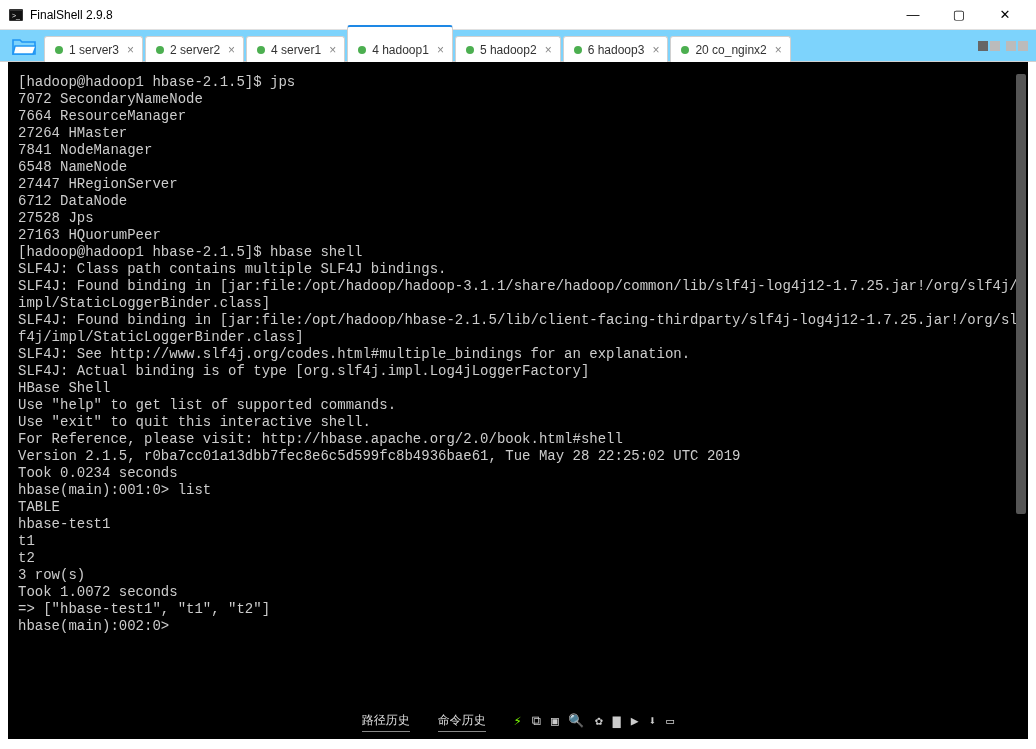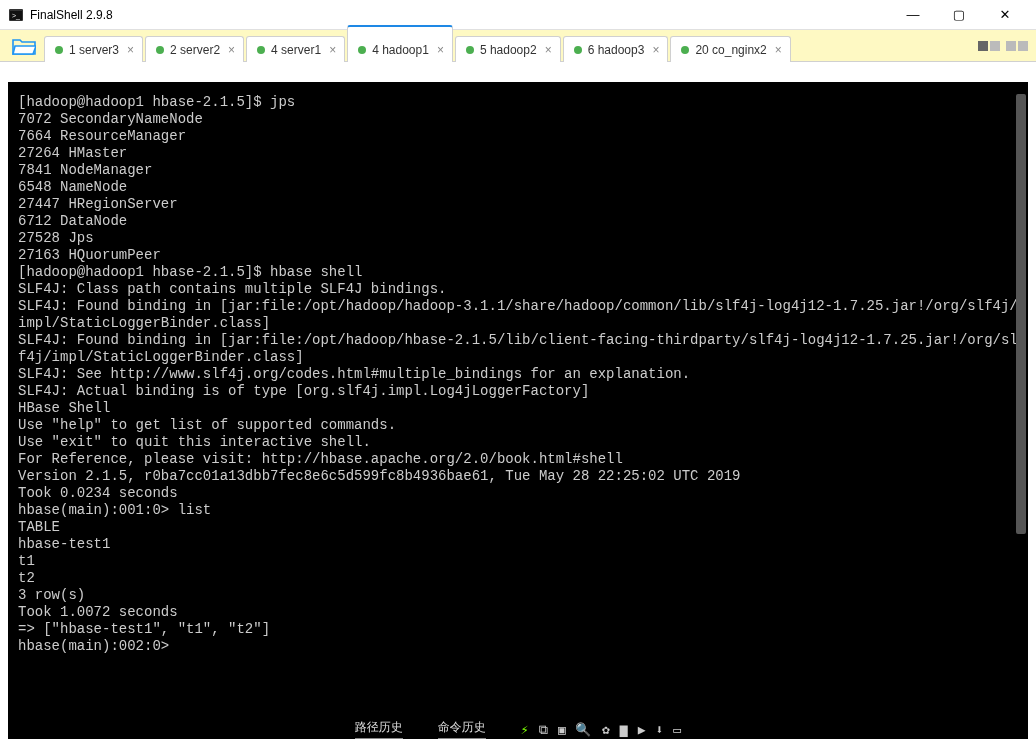--- a/index.html
+++ b/index.html
@@ -3,36 +3,36 @@
 <meta charset="utf-8">
 <style>
 * { margin: 0; padding: 0; box-sizing: border-box; }
 body { font-family: "Segoe UI", Tahoma, sans-serif; font-size: 12px; background: #fff; width: 1036px; height: 749px; overflow: hidden; position: relative; }
 .titlebar { height: 30px; display: flex; align-items: center; padding: 0 8px; background: #fff; border-bottom: 1px solid #e0e0e0; }
 .titlebar .app-icon { width: 16px; height: 16px; margin-right: 6px; display: flex; align-items: center; justify-content: center; }
 .titlebar .app-icon svg { width: 14px; height: 12px; }
 .titlebar .title-text { font-size: 12px; flex: 1; color: #000; }
 .win-controls { display: flex; gap: 0; }
 .win-btn { width: 46px; height: 30px; display: flex; align-items: center; justify-content: center; font-size: 13px; color: #000; cursor: default; }
-.tabbar { height: 32px; background: #fef9c3; border-bottom: 1px solid #d0d0d0; display: flex; align-items: stretch; padding-left: 4px; position: relative; }
+.tabbar { height: 32px; background: #7dd3fc; border-bottom: 1px solid #d0d0d0; display: flex; align-items: stretch; padding-left: 4px; position: relative; }
 .folder-btn { width: 40px; display: flex; align-items: center; justify-content: center; cursor: pointer; }
 .folder-btn svg { width: 24px; height: 18px; }
 .tabs { display: flex; align-items: flex-end; gap: 2px; flex: 1; padding-bottom: 0; }
 .tab { display: flex; align-items: center; gap: 6px; padding: 6px 8px 5px 10px; background: #fff; border: 1px solid #d0d0d0; border-bottom: none; border-radius: 3px 3px 0 0; font-size: 12px; color: #333; cursor: pointer; position: relative; top: 1px; }
 .tab.active { border-top: 2px solid #1e88e5; padding-top: 16px; }
 .tab .dot { width: 8px; height: 8px; border-radius: 50%; background: #4caf50; }
 .tab .close-x { color: #888; font-size: 12px; margin-left: 2px; }
 .tabbar-right { display: flex; align-items: center; gap: 6px; padding-right: 8px; }
 .grid-toggle { display: flex; gap: 2px; }
 .grid-toggle .sq { width: 10px; height: 10px; background: #bbb; }
 .grid-toggle .sq.on { background: #666; }
-.terminal { position: absolute; top: 62px; left: 8px; right: 8px; bottom: 10px; background: #000; color: #ccc; font-family: Consolas, "Courier New", monospace; font-size: 14px; line-height: 17px; padding: 12px 6px 0 10px; overflow: hidden; margin-top: 20px; }
+.terminal { position: absolute; top: 62px; left: 8px; right: 8px; bottom: 10px; background: #000; color: #ccc; font-family: Consolas, "Courier New", monospace; font-size: 14px; line-height: 17px; padding: 12px 6px 0 10px; overflow: hidden; }
 .terminal pre { white-space: pre-wrap; word-break: break-all; font-family: inherit; }
 .terminal .scrollbar { position: absolute; right: 2px; top: 12px; width: 10px; height: 440px; background: #555; border-radius: 2px; }
-.bottom-toolbar { position: absolute; left: 0; right: 0; bottom: 0; height: 26px; display: flex; align-items: flex-end; justify-content: center; gap: 35px; color: #ddd; font-size: 12px; }
+.bottom-toolbar { position: absolute; left: 0; right: 0; bottom: 0; height: 26px; display: flex; align-items: flex-start; justify-content: center; gap: 28px; color: #ddd; font-size: 12px; }
 .bottom-toolbar .label { border-bottom: 1px solid #888; padding-bottom: 1px; cursor: pointer; }
 .bottom-toolbar .icons { display: flex; align-items: center; gap: 10px; }
 .bottom-toolbar .ico { color: #ccc; cursor: pointer; font-size: 13px; }
 .bottom-toolbar .ico.bolt { color: #7cff00; }
 </style>
 </head>
 <body>
 
 <div class="titlebar">
   <span class="app-icon">

